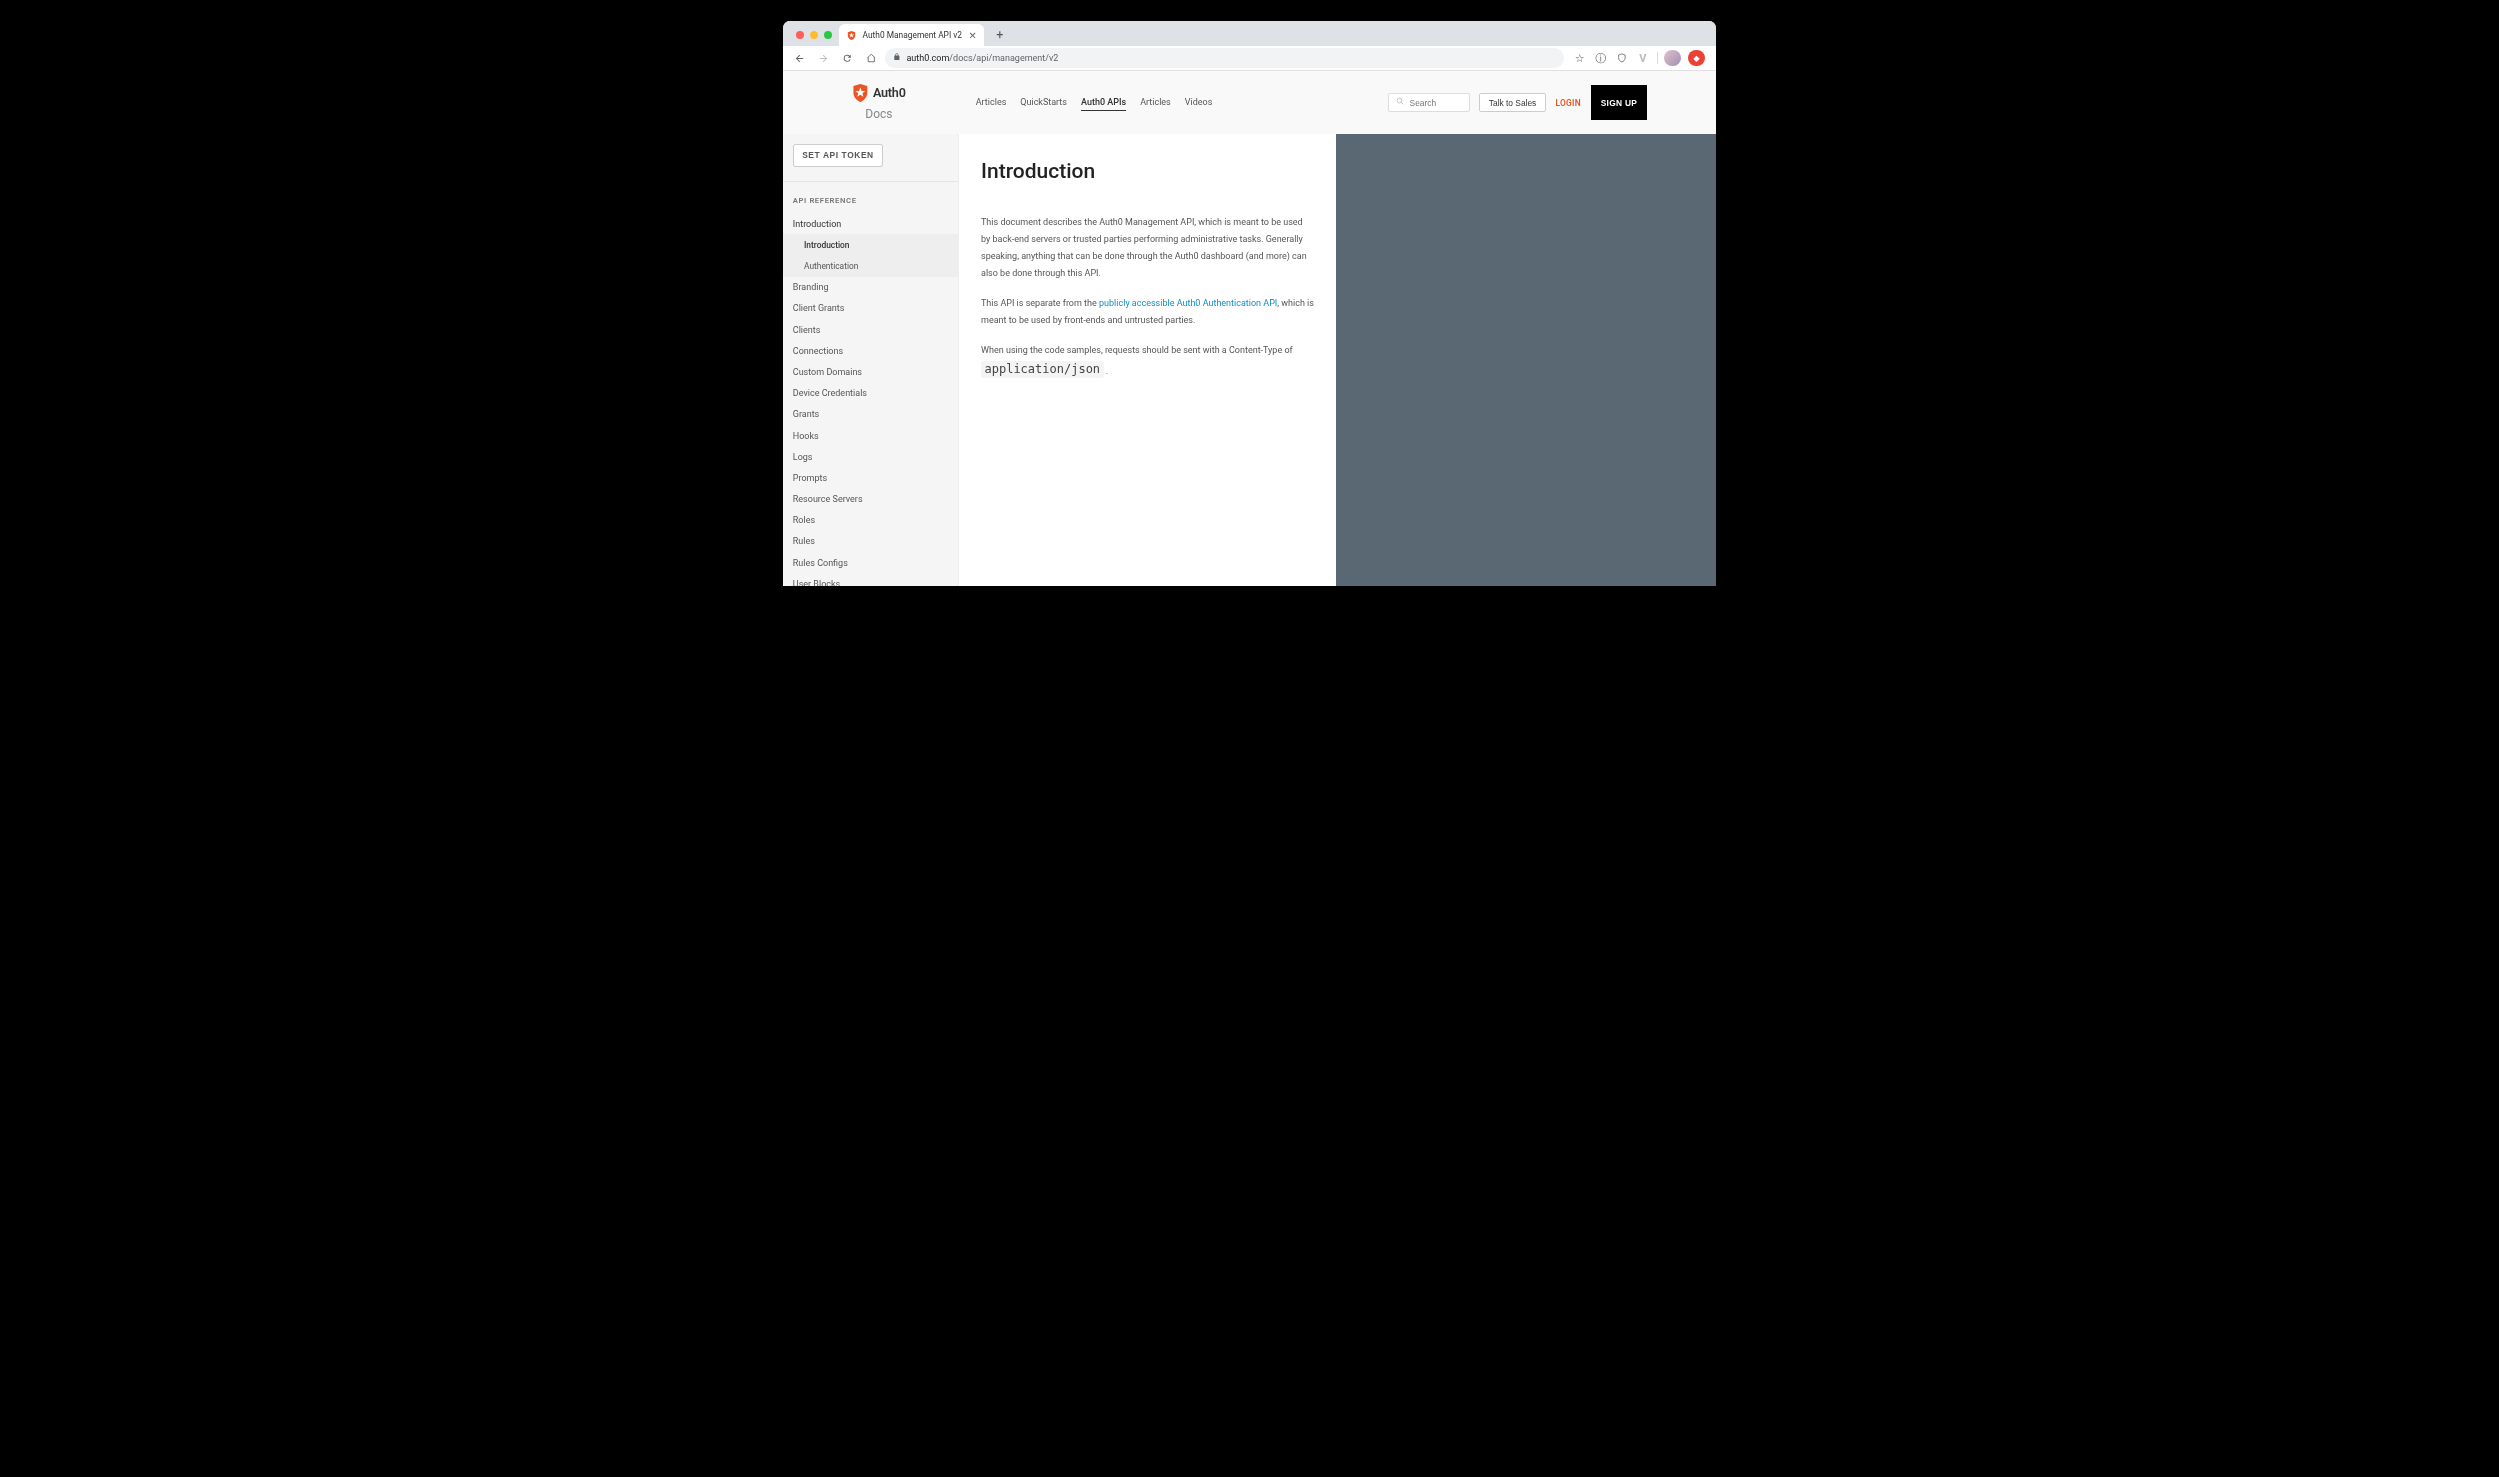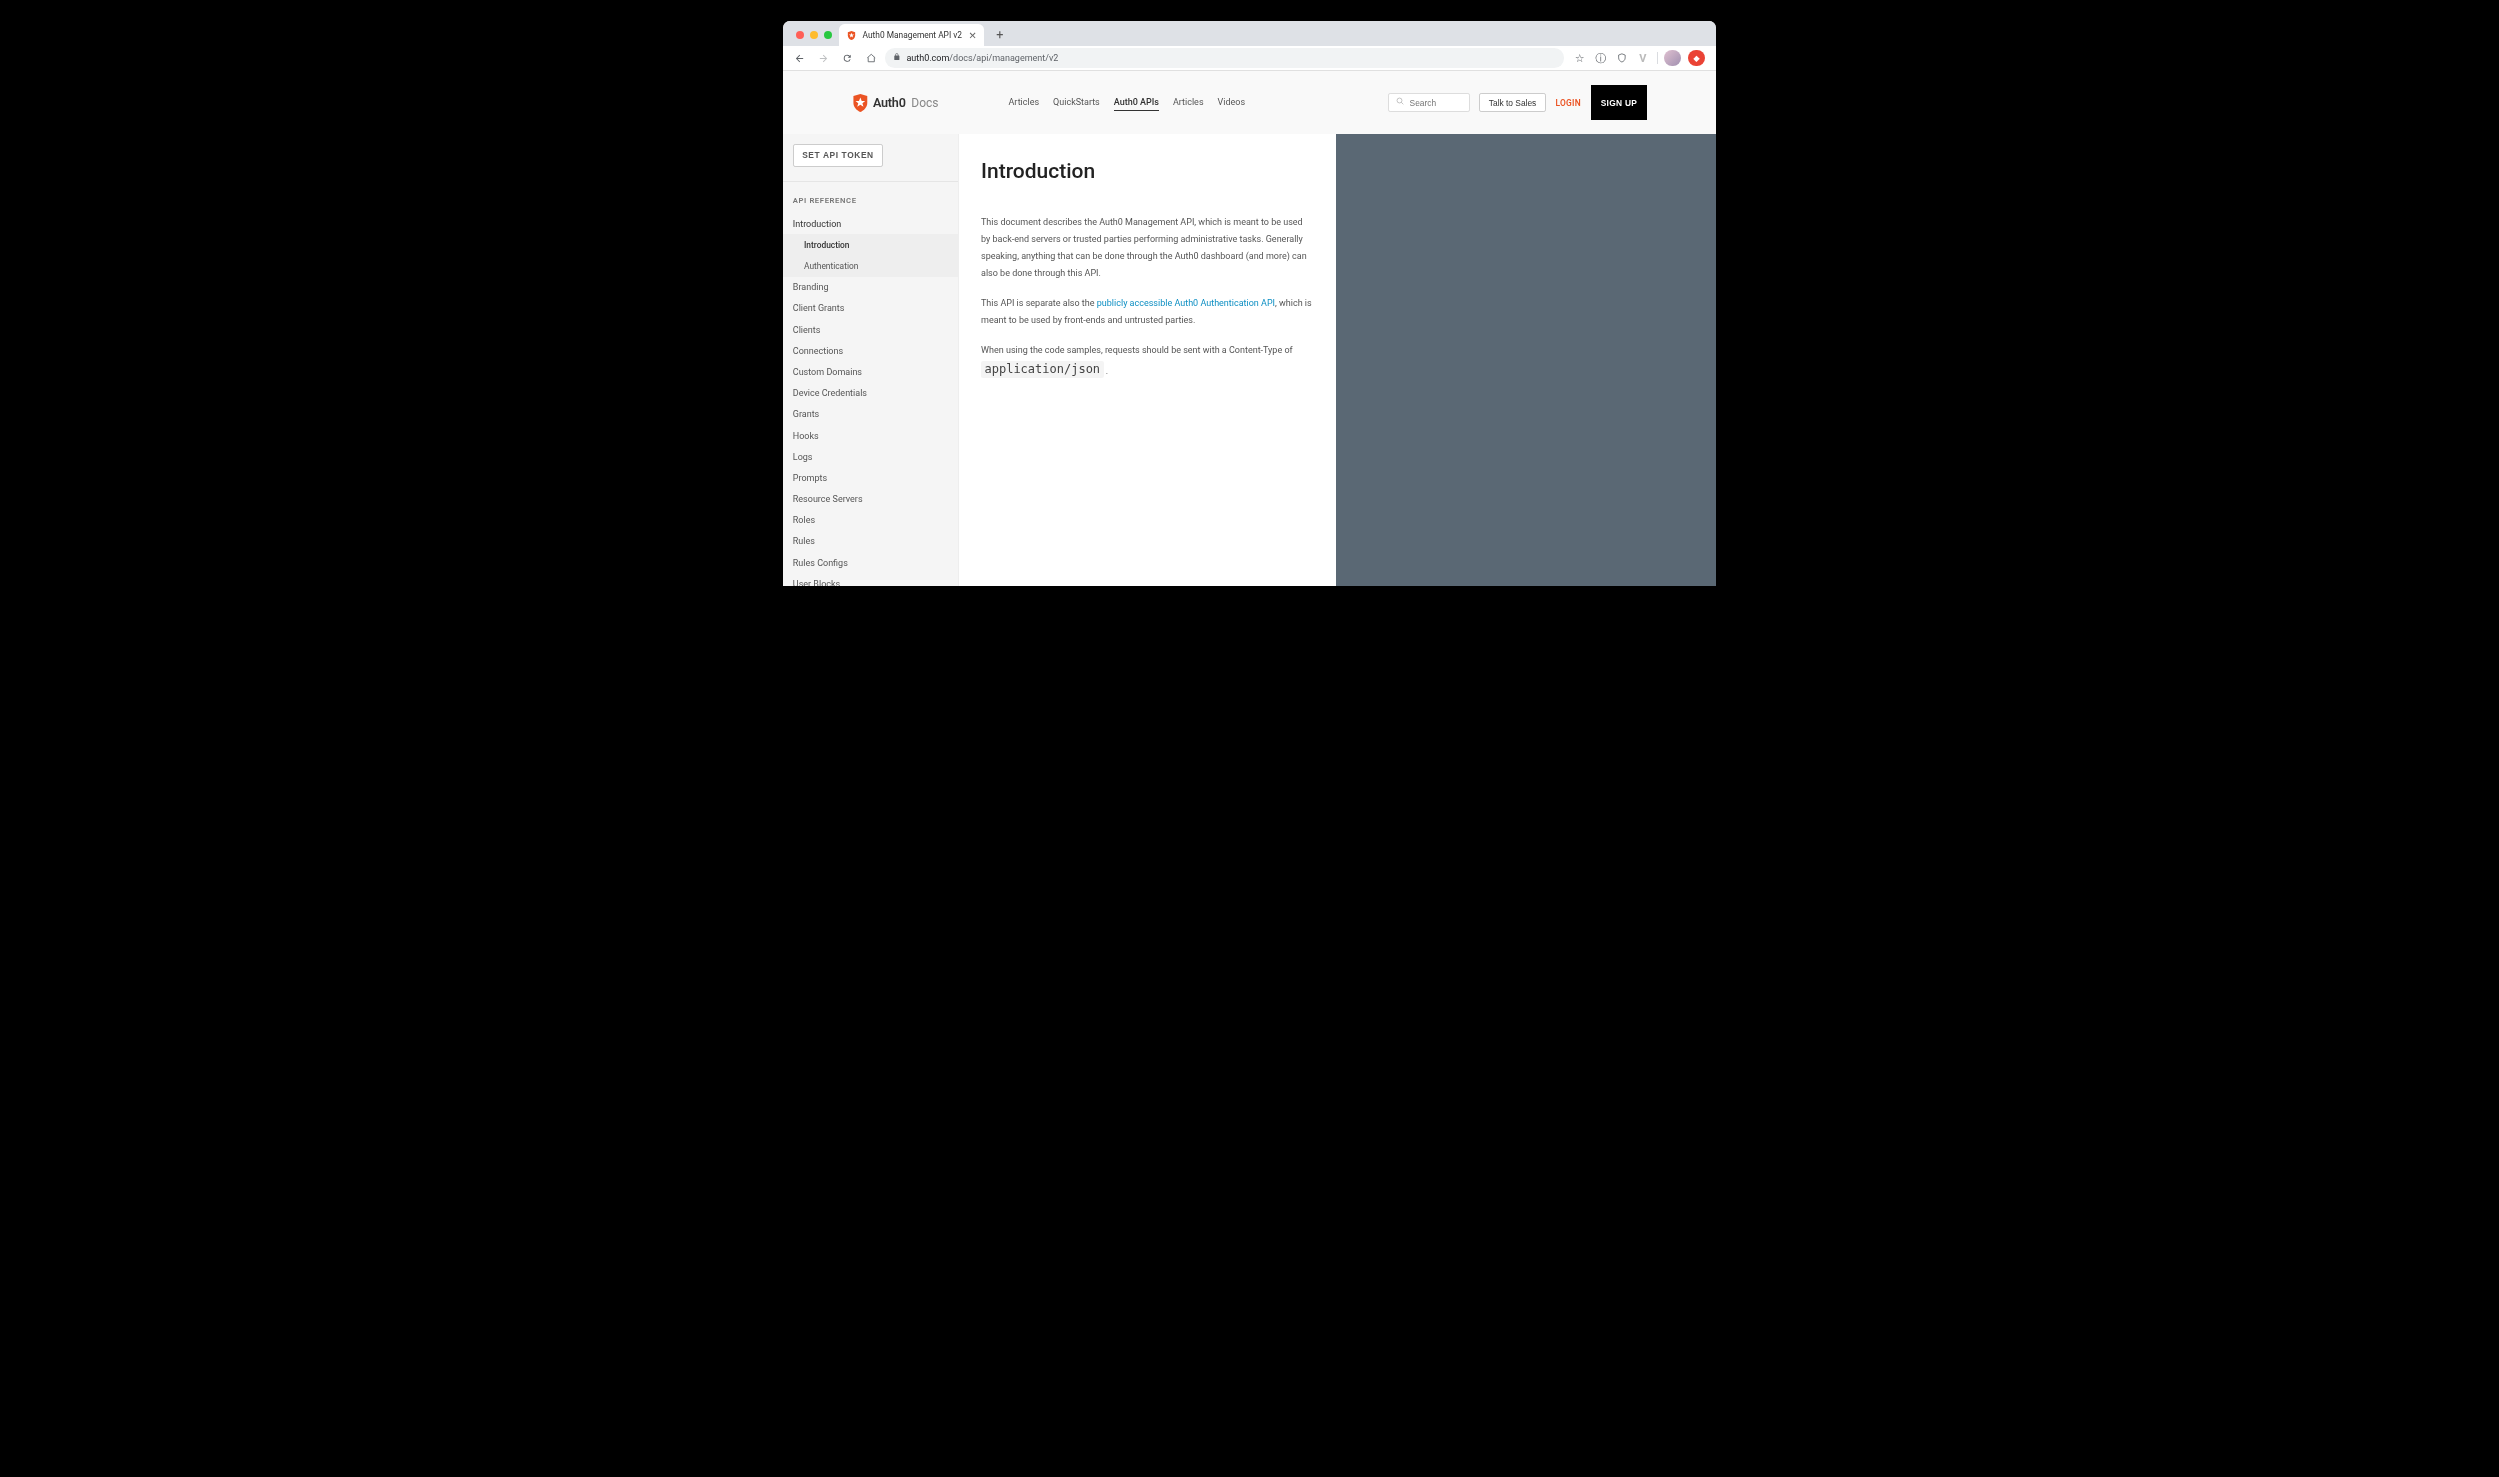--- a/index.html
+++ b/index.html
@@ -34,21 +34,21 @@
     .avatar { width: 16.7px; height: 16.7px; border-radius: 50%; background: linear-gradient(135deg, #e0c0d0, #a090b0); }
     .red-dot { width: 16.7px; height: 16.7px; border-radius: 50%; background: #ea4335; display: flex; align-items: center; justify-content: center; color: #fff; font-size: 8.4px; }
     .sep { width: 0.7px; height: 12.6px; background: #dadce0; }
     
     
     .page { height: calc(100% - 50px); display: flex; flex-direction: column; }
     
     
     .page-header { height: 63px; background: #f9f9f9; display: flex; align-items: center; padding: 0 16.7px; justify-content: center; }
     .header-inner { width: 100%; max-width: 795px; display: flex; align-items: center; }
-    .logo-area { display: flex; align-items: center; gap: 5.6px; }
+    .logo-area { display: flex; align-items: center; gap: 5.6px; flex-direction: column; }
     .auth0-logo { display: flex; align-items: center; gap: 4.2px; }
     .logo-shield { width: 16.7px; height: 18px; }
     .logo-text { font-size: 12.6px; font-weight: 600; color: #333; letter-spacing: -0.2px; }
     .docs-text { font-size: 12px; color: #888; font-weight: 400; }
     .nav-menu { display: flex; gap: 14px; margin-left: 70px; }
     .nav-item { font-size: 9px; color: #555; cursor: pointer; padding: 2.8px 0; }
     .nav-item.active { color: #333; font-weight: 500; border-bottom: 1.4px solid #333; }
     .header-right { margin-left: auto; display: flex; align-items: center; gap: 9.8px; }
     .search-box { width: 82px; height: 19px; border: 0.7px solid #ddd; border-radius: 2.1px; display: flex; align-items: center; padding: 0 7px; gap: 5.6px; background: #fff; }
     .search-box input { border: none; outline: none; font-size: 8.4px; width: 100%; color: #555; }
@@ -206,21 +206,21 @@
           <div class="sb-item">Roles</div>
           <div class="sb-item">Rules</div>
           <div class="sb-item">Rules Configs</div>
           <div class="sb-item">User Blocks</div>
         </div>
 
         <div class="content-area">
           <div class="article">
             <h1>Introduction</h1>
             <p>This document describes the Auth0 Management API, which is meant to be used by back-end servers or trusted parties performing administrative tasks. Generally speaking, anything that can be done through the Auth0 dashboard (and more) can also be done through this API.</p>
-            <p><span>This API is separate also the </span><a href="#">publicly accessible Auth0 Authentication API</a><span>, which is meant to be used by front-ends and untrusted parties.</span></p>
+            <p><span>This API is separate from the </span><a href="#">publicly accessible Auth0 Authentication API</a><span>, which is meant to be used by front-ends and untrusted parties.</span></p>
             <p><span>When using the code samples, requests should be sent with a Content-Type of </span><code>application/json</code><span> .</span></p>
           </div>
           <div class="panel-right"></div>
         </div>
 
       </div>
     </div>
   </div>
 </div>
 

